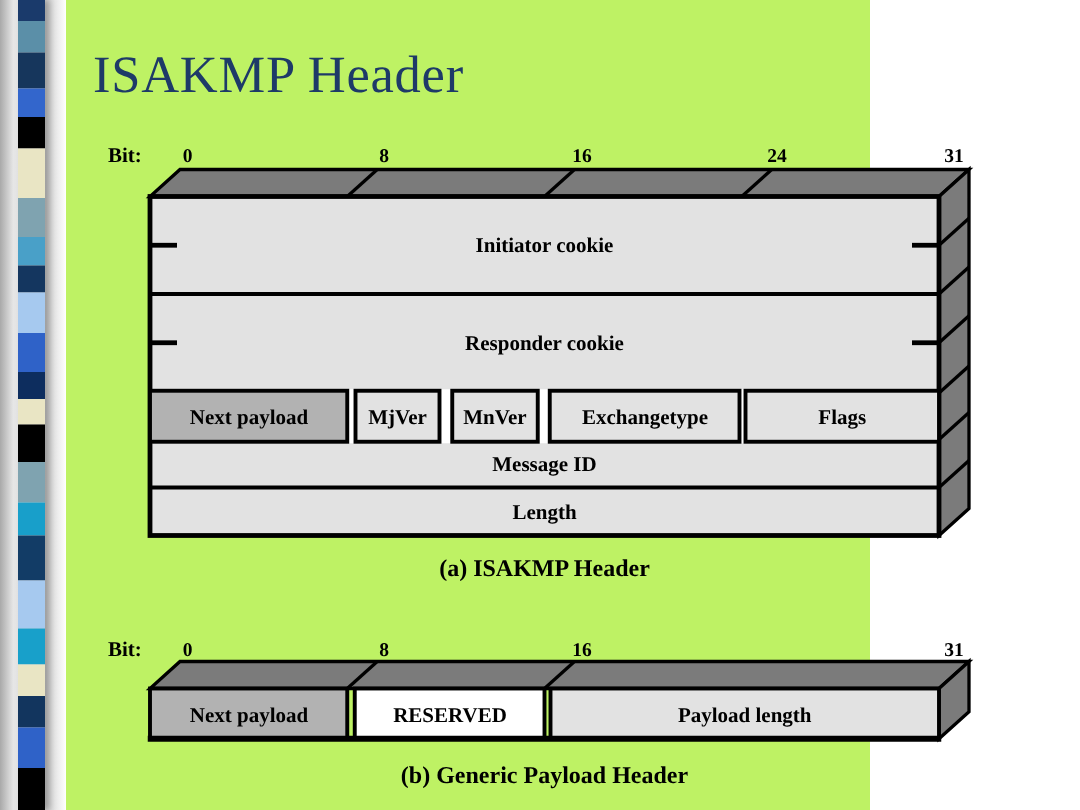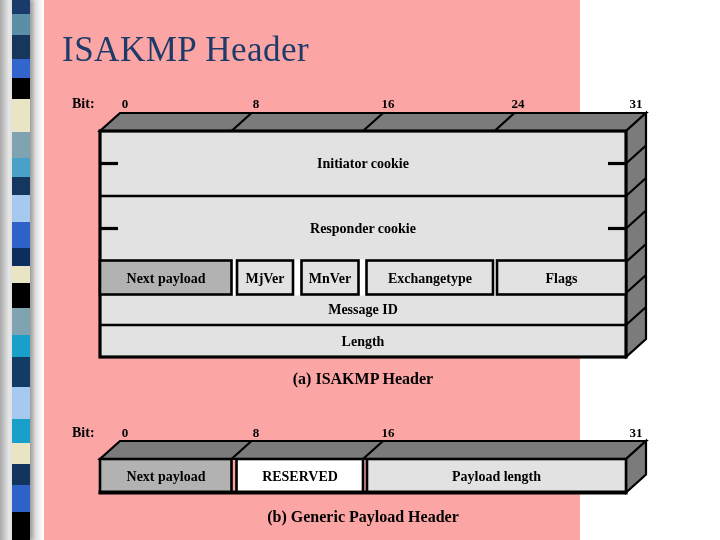--- a/index.html
+++ b/index.html
@@ -1,18 +1,18 @@
 <!DOCTYPE html>
 <html><head>
 <meta charset="utf-8">
 <style>
   html,body{margin:0;padding:0;}
   body{width:720px;height:540px;background:#ffffff;overflow:hidden;
        font-family:"Liberation Serif","DejaVu Serif",serif;}
-  .slide{position:relative;width:580px;height:540px;background:#fca5a5;}
+  .slide{position:relative;width:580px;height:540px;background:#bef264;}
 
   
   .left-margin{position:absolute;left:0;top:0;width:44px;height:540px;
     background:linear-gradient(90deg,#a9a9a9 0%,#e6e6e6 20%,#d2d2d2 70%,#ffffff 100%);}
   .decor-strip{position:absolute;left:12px;top:0;width:18px;height:540px;
     display:flex;flex-direction:column;box-shadow:3px 0 4px rgba(0,0,0,.25);}
   .strip-block{width:100%;}
 
   
   .title{position:absolute;left:62px;top:30px;font-size:35px;color:#1e3a68;

